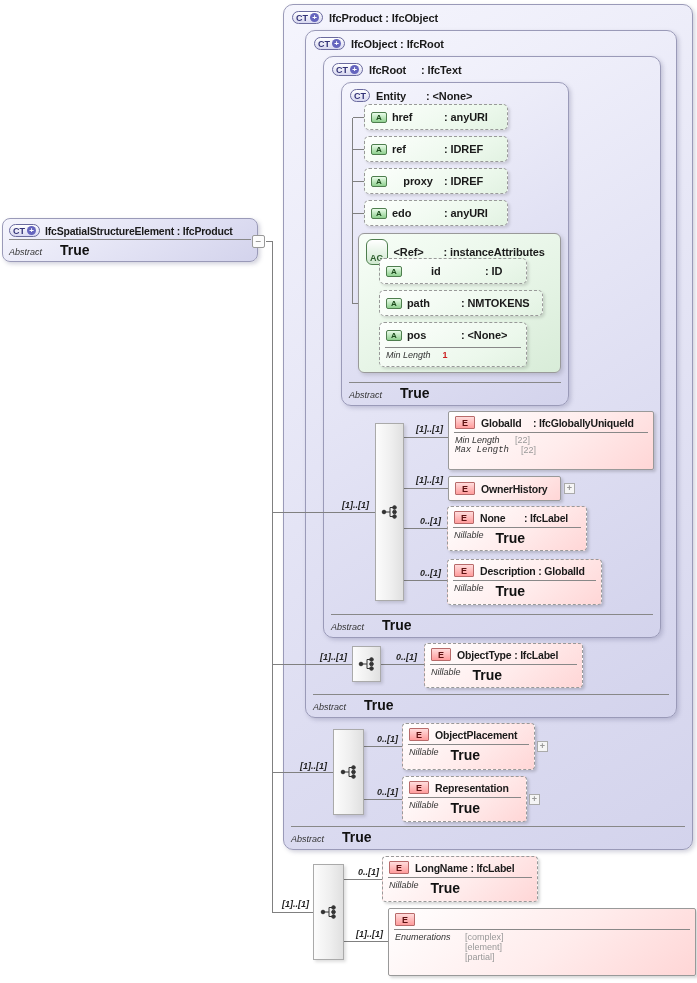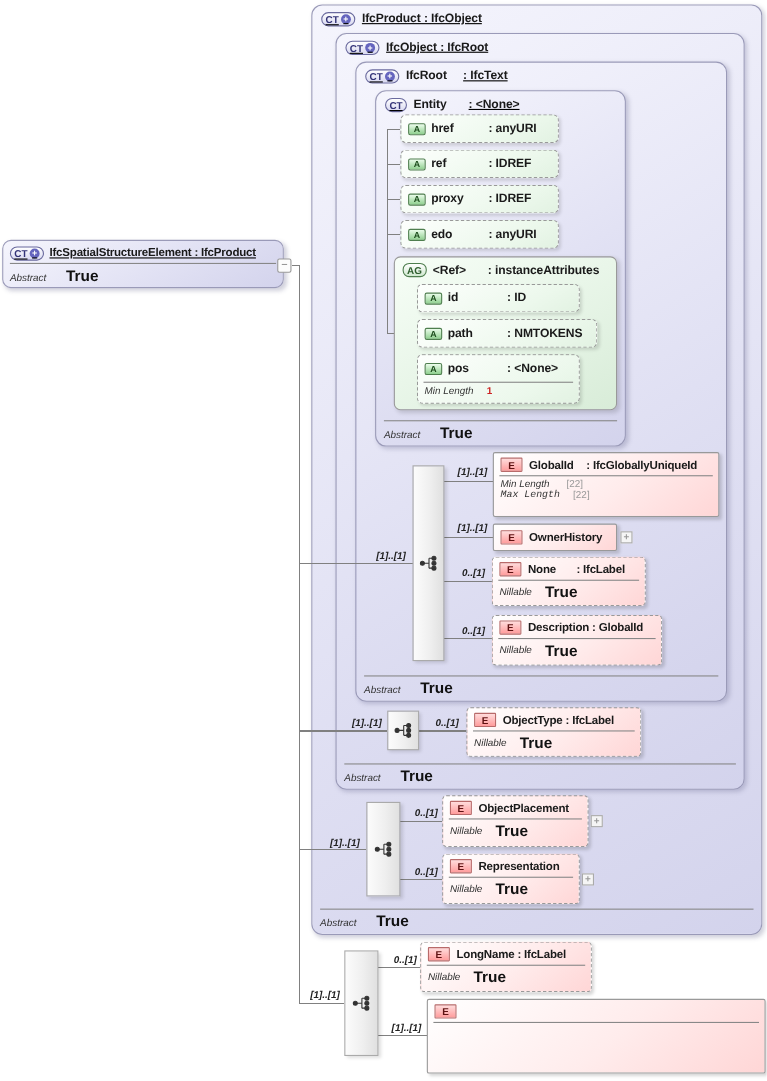--- a/index.html
+++ b/index.html
@@ -3,21 +3,21 @@
 <meta charset="utf-8">
 <style>
   * { margin:0; padding:0; box-sizing:border-box; }
   body { background:#fff; font-family:"Liberation Sans", sans-serif; }
   #canvas { position:relative; width:697px; height:983px; background:#fff; overflow:hidden; }
 
   
   .ct-box { position:absolute; border:1px solid #9a9ab8; border-radius:10px;
     background:linear-gradient(150deg,#f5f5fd 0%,#e2e2f4 55%,#d3d3ec 100%);
     box-shadow:2px 2px 4px rgba(90,90,130,.28); z-index:1; }
-  .ct-header { position:absolute; top:6px; left:8px; display:flex; align-items:flex-start; gap:6px; white-space:nowrap;text-decoration:underline; }
+  .ct-header { position:absolute; top:6px; left:8px; display:flex; align-items:flex-end; gap:6px; white-space:nowrap; }
   .ct-footer { position:absolute; left:7px; right:7px; bottom:4px; border-top:1px solid #888;
     padding-top:2px; display:flex; gap:18px; align-items:baseline; }
 
   .title { font-size:11px; font-weight:bold; color:#1a1a1a; letter-spacing:-0.1px; }
   .title-sm { font-size:10.5px; font-weight:bold; color:#1a1a1a; letter-spacing:-0.2px; }
   .nm { display:inline-block; }
   .lbl { font-size:9px; font-style:italic; color:#333; }
   .val { font-size:14px; font-weight:bold; color:#111; }
   .grey { font-size:9px; color:#999; }
   .red { font-size:9px; font-weight:bold; color:#cc2222; }
@@ -35,40 +35,40 @@
   .ag-header { position:absolute; top:5px; left:7px; display:flex; align-items:center; gap:6px; white-space:nowrap; }
 
   
   .elem-box { position:absolute; border:1px solid #999; border-radius:2px;
     background:linear-gradient(140deg,#ffffff 0%,#ffecec 55%,#ffd6d6 100%);
     box-shadow:2px 2px 3px rgba(0,0,0,.16); z-index:3; }
   .elem-box.dashed { border-style:dashed; border-radius:4px; }
   .elem-header { display:flex; align-items:center; gap:6px; padding:4px 6px 3px 6px; white-space:nowrap; overflow:hidden; }
   .elem-divider { border-top:1px solid #888; margin:0 5px; }
   .elem-props { padding:2px 6px; }
-  .prop-row { display:flex; gap:12px; align-items:center; }
+  .prop-row { display:flex; gap:12px; align-items:flex-start; }
 
   
   .seq-box { position:absolute; border:1px solid #aaa;
     background:linear-gradient(90deg,#fcfcfc 0%,#efefef 55%,#e0e0e0 100%);
     box-shadow:2px 2px 3px rgba(0,0,0,.13); display:flex; align-items:center; justify-content:center; z-index:3; }
 
   .card { position:absolute; font-size:9px; font-style:italic; font-weight:bold; color:#222; white-space:nowrap; z-index:4; }
 
   
   .ic-ct { display:inline-flex; align-items:center; border:1px solid #6a6a9e; border-radius:8px;
     background:linear-gradient(180deg,#ffffff,#d8d8f0); padding:0 3px; height:13px;
     font-size:9px; font-weight:bold; color:#333377; gap:2px; flex:none; }
   .ic-plus-circle { display:inline-block; width:9px; height:9px; border-radius:50%; background:#6565be;
     color:#fff; font-size:8px; font-weight:bold; line-height:9px; text-align:center; }
   .ic-a { width:16px; height:11px; border:1px solid #4e7e4e; border-radius:2px;
     background:linear-gradient(180deg,#eafcea,#8fd08f); font-size:8px; font-weight:bold;
     line-height:10px; color:#1d4d1d; text-align:center; flex:none; }
   .ic-ag { display:inline-block; border:1px solid #4e7e4e; border-radius:6px;
-    background:linear-gradient(180deg,#ffffff,#cfe8cf); padding:0 3px; height:13px;
+    background:linear-gradient(180deg,#ffffff,#cfe8cf); padding:12px 3px; height:13px;
     font-size:9px; font-weight:bold; line-height:12px; color:#2d5d2d; flex:none; }
   .ic-e { width:20px; height:13px; border:1px solid #b86a6a; border-radius:1px;
     background:linear-gradient(180deg,#ffdcdc,#ff9c9c); font-size:9px; font-weight:bold;
     line-height:12px; color:#5d1111; text-align:center; flex:none; }
   .toggle { position:absolute; width:13px; height:13px; border:1px solid #999; background:#fcfcfc;
     color:#777; font-size:10px; line-height:11px; text-align:center; z-index:4; border-radius:2px; }
   .expander { position:absolute; width:11px; height:11px; border:1px solid #aaa; background:#f5f5f5;
     color:#999; font-size:9px; font-weight:bold; line-height:9px; text-align:center; z-index:4; }
 
   svg.wires { position:absolute; left:0; top:0; z-index:2; pointer-events:none; }
@@ -164,36 +164,36 @@
   <div class="attr-box" style="left:364px; top:104px; width:144px; height:26px;">
     <span class="ic-a">A</span>
     <span class="title"><span class="nm" style="min-width:52px;">href</span><span>: anyURI</span></span>
   </div>
   <div class="attr-box" style="left:364px; top:136px; width:144px; height:26px;">
     <span class="ic-a">A</span>
     <span class="title"><span class="nm" style="min-width:52px;">ref</span><span>: IDREF</span></span>
   </div>
   <div class="attr-box" style="left:364px; top:168px; width:144px; height:26px;">
     <span class="ic-a">A</span>
-    <span class="title"><span class="nm" style="min-width:52px;">proxy</span><span>: IDREF</span></span>
+    <span class="title"><span class="nm" style="min-width:52px;text-align:center;">proxy</span><span>: IDREF</span></span>
   </div>
   <div class="attr-box" style="left:364px; top:200px; width:144px; height:26px;">
     <span class="ic-a">A</span>
     <span class="title"><span class="nm" style="min-width:52px;">edo</span><span>: anyURI</span></span>
   </div>
 
   <div class="ag-box" style="left:358px; top:233px; width:203px; height:140px;">
     <div class="ag-header">
       <span class="ic-ag">AG</span>
       <span class="title"><span class="nm" style="min-width:50px;">&lt;Ref&gt;</span><span>: instanceAttributes</span></span>
     </div>
   </div>
   <div class="attr-box" style="left:379px; top:258px; width:148px; height:26px;">
     <span class="ic-a">A</span>
-    <span class="title"><span class="nm" style="min-width:54px;">id</span><span>: ID</span></span>
+    <span class="title"><span class="nm" style="min-width:54px;margin-left:24px;">id</span><span>: ID</span></span>
   </div>
   <div class="attr-box" style="left:379px; top:290px; width:164px; height:26px;">
     <span class="ic-a">A</span>
     <span class="title"><span class="nm" style="min-width:54px;">path</span><span>: NMTOKENS</span></span>
   </div>
   <div class="attr-box" style="left:379px; top:322px; width:148px; height:45px; flex-direction:column; align-items:stretch; padding:0; gap:0;">
     <div style="display:flex; align-items:center; gap:5px; padding:0 6px; height:24px;">
       <span class="ic-a">A</span>
       <span class="title"><span class="nm" style="min-width:54px;">pos</span><span>: &lt;None&gt;</span></span>
     </div>
@@ -385,15 +385,25 @@
         <span class="val">True</span>
       </div>
     </div>
   </div>
 
   <div class="elem-box" style="left:388px; top:908px; width:308px; height:68px;">
     <div class="elem-header">
       <span class="ic-e">E</span>
     </div>
     <div class="elem-divider"></div>
+    <div class="elem-props">
+      <div class="prop-row">
+        <span class="lbl" style="min-width:58px;">Enumerations</span>
+        <span style="display:flex; flex-direction:column;">
+          <span class="grey">[complex]</span>
+          <span class="grey">[element]</span>
+          <span class="grey">[partial]</span>
+        </span>
+      </div>
+    </div>
   </div>
 
 </div>
 
 </body></html>

